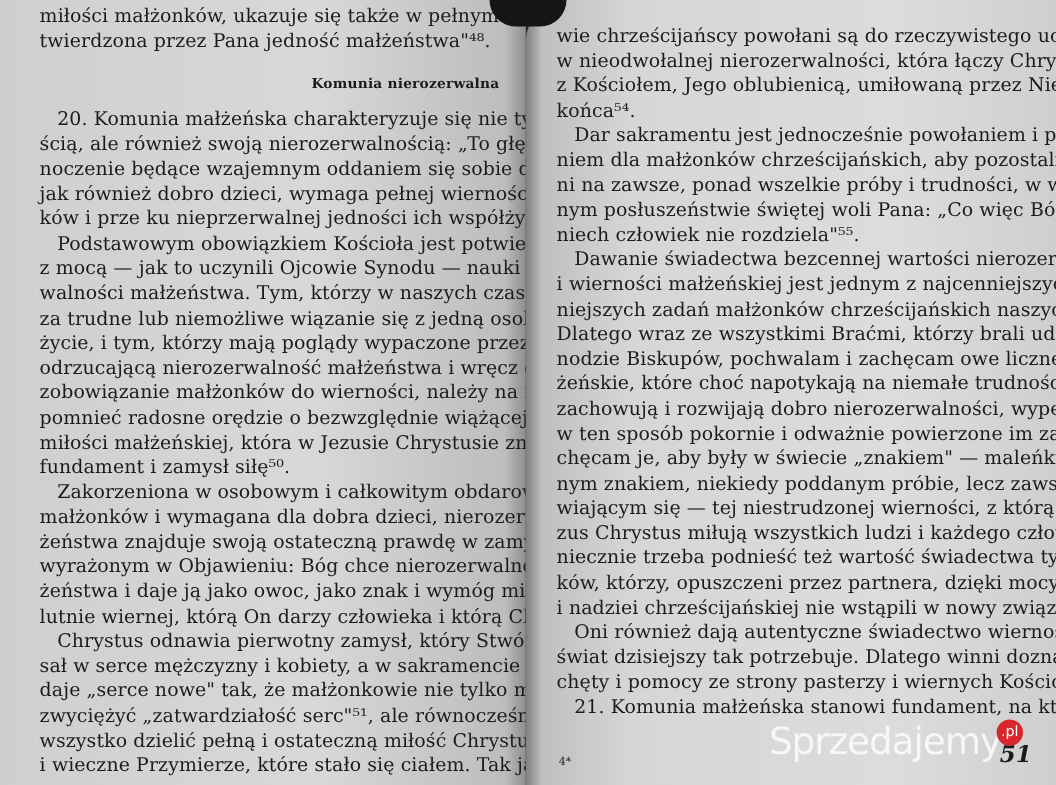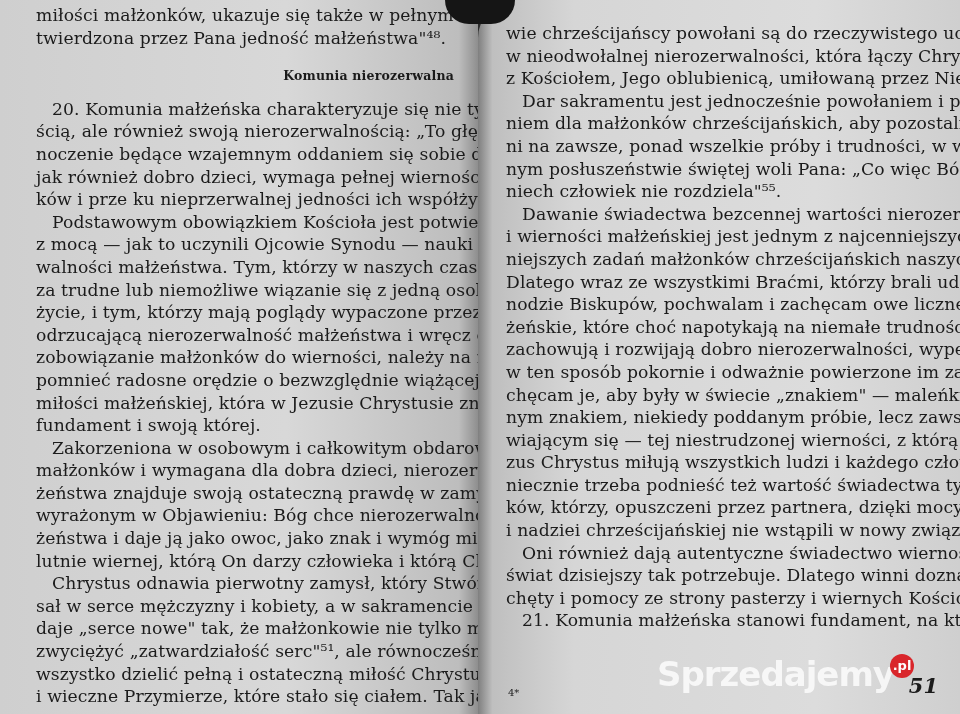--- a/index.html
+++ b/index.html
@@ -24,22 +24,22 @@
     .text { position:absolute; font-size:17.2px; line-height:22.6px; letter-spacing:0.1px; }
     .left .text { left:36px; top:4px; width:418px; }
     .right .text { left:28px; top:22px; width:422px; }
     .line { white-space:nowrap; text-align:justify; }
     .indent { padding-left:16px; }
     .heading { font-weight:bold; font-size:12.5px; margin:16px 0 10px 0; letter-spacing:0.2px;text-align:right; }
     .right .heading { font-size:11.5px; margin:36px 0 12px 0; }
     .footer { position:absolute; bottom:16px; font-size:21px; }
     .footer.sig { left:30px; font-size:10px; }
     .footer.num { right:22px; font-style:italic; font-weight:bold; }
-    .watermark { position:absolute; right:46px; bottom:20px; font-family:"DejaVu Sans", sans-serif;
-      font-weight:bold; font-size:34px; color:rgba(255,255,255,0.78); letter-spacing:-1px; }
+    .watermark { position:absolute; right:30px; bottom:20px; font-family:"DejaVu Sans", sans-serif;
+      font-weight:normal; font-size:34px; color:rgba(255,255,255,0.78); letter-spacing:-1px; }
     .watermark .badge { display:inline-block; background:#d9262b; color:#fff; font-size:13px; border-radius:50%;
       width:24px; height:24px; line-height:24px; text-align:center; vertical-align:top; margin-left:-4px; letter-spacing:0; }
   </style>
 </head>
 <body>
 
 <div class="spread">
   <div class="page left">
     <div class="text">
       <div class="line">miłości małżonków, ukazuje się także w pełnym świetle po-</div>
@@ -56,21 +56,21 @@
       <div>
         <div class="line indent">Podstawowym obowiązkiem Kościoła jest potwierdzanie</div>
         <div class="line">z mocą — jak to uczynili Ojcowie Synodu — nauki o nierozer-</div>
         <div class="line">walności małżeństwa. Tym, którzy w naszych czasach uważają</div>
         <div class="line">za trudne lub niemożliwe wiązanie się z jedną osobą na całe</div>
         <div class="line">życie, i tym, którzy mają poglądy wypaczone przez kulturę</div>
         <div class="line">odrzucającą nierozerwalność małżeństwa i wręcz ośmieszającą</div>
         <div class="line">zobowiązanie małżonków do wierności, należy na nowo przy-</div>
         <div class="line">pomnieć radosne orędzie o bezwzględnie wiążącej mocy owej</div>
         <div class="line">miłości małżeńskiej, która w Jezusie Chrystusie znajduje swój</div>
-        <div class="line">fundament i swoją której.</div>
+        <div class="line">fundament i zamysł siłę⁵⁰.</div>
       </div>
       <div>
         <div class="line indent">Zakorzeniona w osobowym i całkowitym obdarowaniu się</div>
         <div class="line">małżonków i wymagana dla dobra dzieci, nierozerwalność mał-</div>
         <div class="line">żeństwa znajduje swoją ostateczną prawdę w zamyśle Bożym</div>
         <div class="line">wyrażonym w Objawieniu: Bóg chce nierozerwalności mał-</div>
         <div class="line">żeństwa i daje ją jako owoc, jako znak i wymóg miłości abso-</div>
         <div class="line">lutnie wiernej, którą On darzy człowieka i którą Chrystus Pan</div>
       </div>
       <div>
@@ -84,20 +84,21 @@
       </div>
     </div>
   </div>
 
   <div class="page right">
     <div class="text">
       <div>
         <div class="line">wie chrześcijańscy powołani są do rzeczywistego uczestnictwa</div>
         <div class="line">w nieodwołalnej nierozerwalności, która łączy Chrystusa</div>
         <div class="line">z Kościołem, Jego oblubienicą, umiłowaną przez Niego aż do</div>
+        <div class="line">końca⁵⁴.</div>
       </div>
       <div>
         <div class="line indent">Dar sakramentu jest jednocześnie powołaniem i przykaza-</div>
         <div class="line">niem dla małżonków chrześcijańskich, aby pozostali sobie wier-</div>
         <div class="line">ni na zawsze, ponad wszelkie próby i trudności, w wielkodusz-</div>
         <div class="line">nym posłuszeństwie świętej woli Pana: „Co więc Bóg złączył,</div>
         <div class="line">niech człowiek nie rozdziela"⁵⁵.</div>
       </div>
       <div>
         <div class="line indent">Dawanie świadectwa bezcennej wartości nierozerwalności</div>

